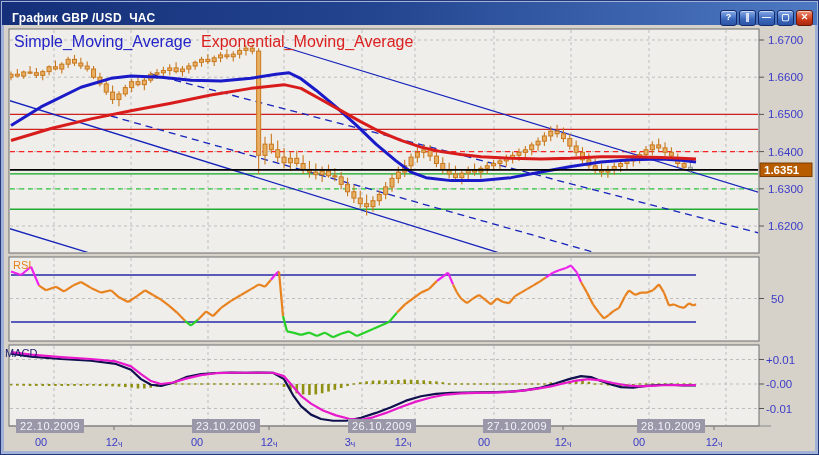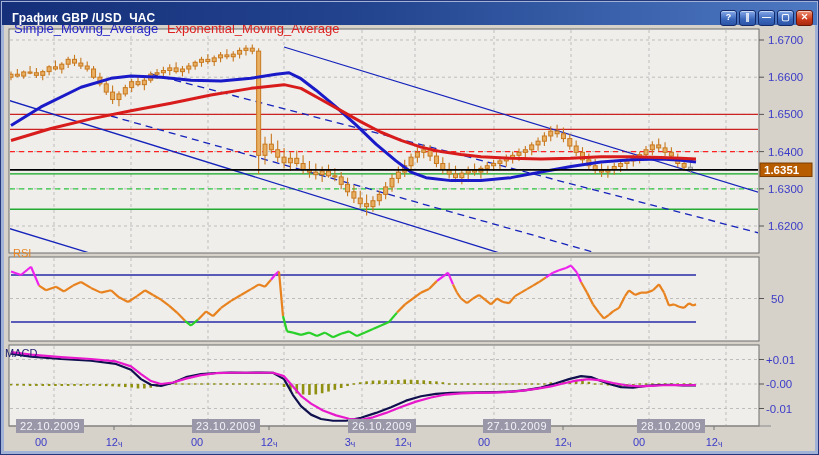--- a/index.html
+++ b/index.html
@@ -11,25 +11,25 @@
     background:linear-gradient(90deg,#152f7a 0%,#23448f 45%,#4d79c2 100%);
     display:flex;align-items:center;padding:8px 4px 0 10px;}
   .title{color:#ffffff;font-size:12px;font-weight:bold;letter-spacing:.3px;flex:1;
     white-space:pre;}
   .btns{display:flex;gap:2px;}
   .wbtn{width:17px;height:16px;border-radius:3px;border:1px solid #12296b;
     background:linear-gradient(#86aaea,#3a66ba 60%,#2d55a6);color:#fff;
     font-size:9px;font-weight:bold;display:flex;align-items:center;justify-content:center;
     box-shadow:inset 0 1px 0 rgba(255,255,255,.55);cursor:pointer;line-height:1;}
   .wbtn.close{background:linear-gradient(#f09276,#cc3a1a 60%,#a82a10);border-color:#6b1506;}
-  .legend{position:absolute;top:20px;left:13px;font-size:13px;z-index:4;white-space:nowrap;}
+  .legend{position:absolute;top:32px;left:13px;font-size:16px;z-index:4;white-space:nowrap;}
   .legend .sma{color:#2323c8;}
   .legend .ema{color:#dc2020;margin-left:5px;}
   .panel-label{position:absolute;font-size:11px;z-index:4;font-weight:normal;}
-  #rsiLabel{top:246px;left:12px;color:#e8821e;}
+  #rsiLabel{top:258px;left:12px;color:#e8821e;}
   #macdLabel{top:346px;left:4px;color:#1a1a6e;}
   svg{position:absolute;left:0;top:0;z-index:1;}
   svg text{font-family:"Liberation Sans",sans-serif;}
 </style>
 </head>
 <body>
 
 <div class="window">
   <div class="titlebar">
     <span class="title">График GBP /USD  ЧАС</span>

